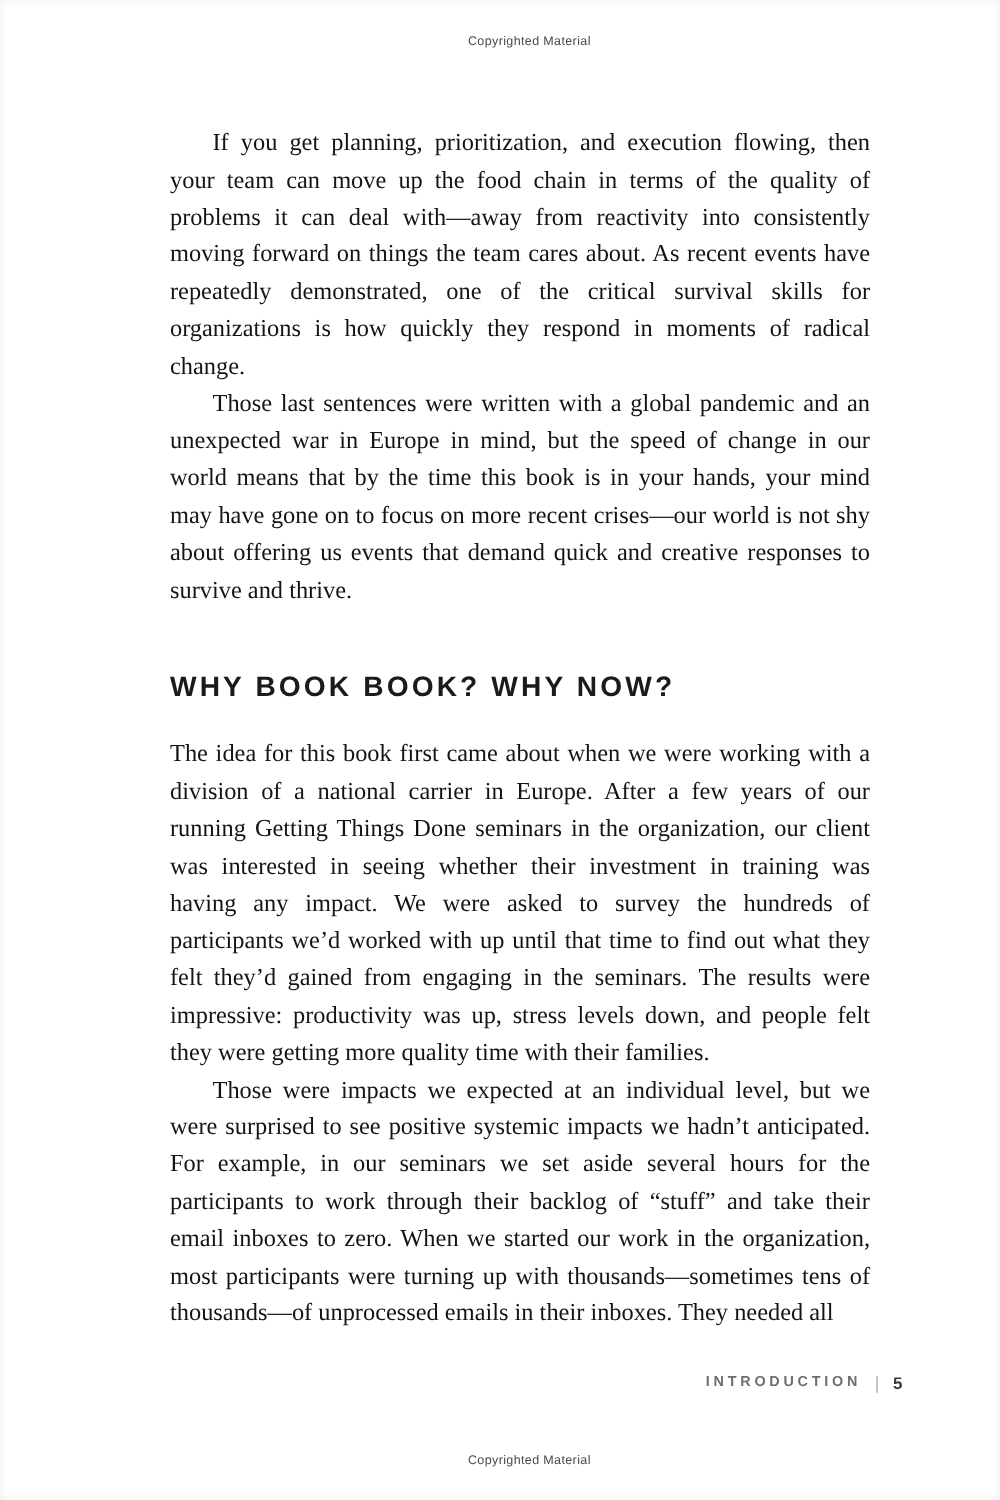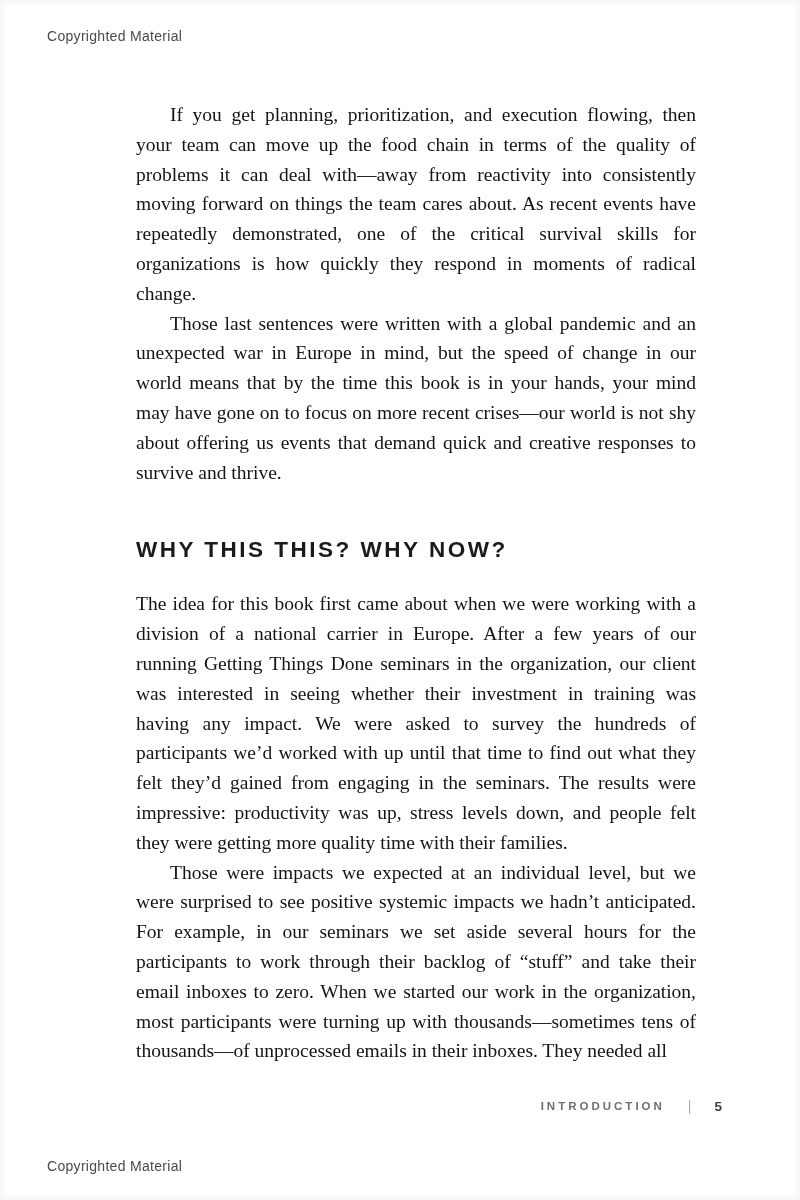--- a/index.html
+++ b/index.html
@@ -11,22 +11,23 @@
     height: 1200px;
     background: #ffffff;
     position: relative;
     font-family: "Liberation Serif", serif;
     color: #1a1a1a;
     box-shadow: inset 0 0 8px rgba(0,0,0,0.07);
     overflow: hidden;
   }
   .copyright {
     font-family: "Liberation Sans", sans-serif;
-    font-size: 14px;
+    font-size: 10px;
     color: #4a4a4a;
+    text-align: center;
     letter-spacing: 0.3px;
     padding-left: 47px;
   }
   .copyright-top {
     position: absolute;
     top: 28px;
     left: 0;
     right: 0;
   }
   .copyright-bottom {
@@ -60,21 +61,21 @@
     color: #1b1b1b;
     margin: 50px 0 26px 0;
   }
   .footer {
     position: absolute;
     top: 1098px;
     right: 77px;
     font-family: "Liberation Sans", sans-serif;
     display: flex;
     align-items: center;
-    gap: 23px;
+    gap: 11px;
   }
   .footer .section-label {
     font-size: 11.5px;
     font-weight: 700;
     letter-spacing: 3px;
     color: #6e6e6e;
   }
   .footer .sep {
     color: #b0b0b0;
     font-size: 14px;
@@ -91,21 +92,21 @@
 <body>
 
 <div class="copyright copyright-top">Copyrighted Material</div>
 
 <div class="content">
 
   <p class="body-par indent">If you get planning, prioritization, and execution flowing, then your team can move up the food chain in terms of the quality of problems it can deal with—away from reactivity into consistently moving forward on things the team cares about. As recent events have repeatedly demonstrated, one of the critical survival skills for organizations is how quickly they respond in moments of radical change.</p>
 
   <p class="body-par indent">Those last sentences were written with a global pandemic and an unexpected war in Europe in mind, but the speed of change in our world means that by the time this book is in your hands, your mind may have gone on to focus on more recent crises—our world is not shy about offering us events that demand quick and creative responses to survive and thrive.</p>
 
-  <h2 class="section-heading">WHY THIS THIS? WHY NOW?</h2>
+  <h2 class="section-heading">WHY BOOK BOOK? WHY NOW?</h2>
 
   <p class="body-par">The idea for this book first came about when we were working with a division of a national carrier in Europe. After a few years of our running Getting Things Done seminars in the organization, our client was interested in seeing whether their investment in training was having any impact. We were asked to survey the hundreds of participants we’d worked with up until that time to find out what they felt they’d gained from engaging in the seminars. The results were impressive: productivity was up, stress levels down, and people felt they were getting more quality time with their families.</p>
 
   <p class="body-par indent">Those were impacts we expected at an individual level, but we were surprised to see positive systemic impacts we hadn’t anticipated. For example, in our seminars we set aside several hours for the participants to work through their backlog of “stuff” and take their email inboxes to zero. When we started our work in the organization, most participants were turning up with thousands—sometimes tens of thousands—of unprocessed emails in their inboxes. They needed all</p>
 
 </div>
 
 <div class="footer">
   <span class="section-label">INTRODUCTION</span>
   <span class="sep">|</span>

